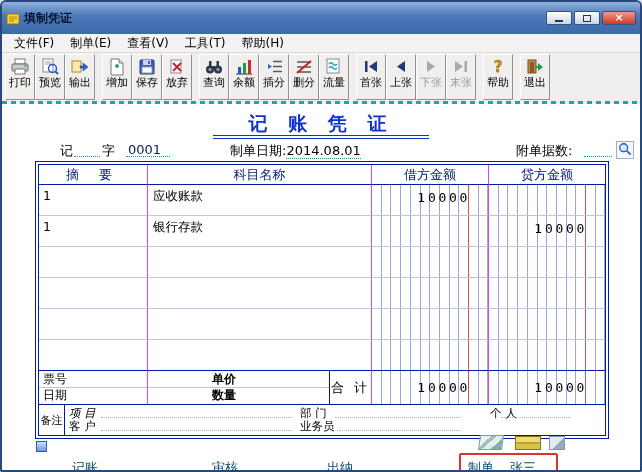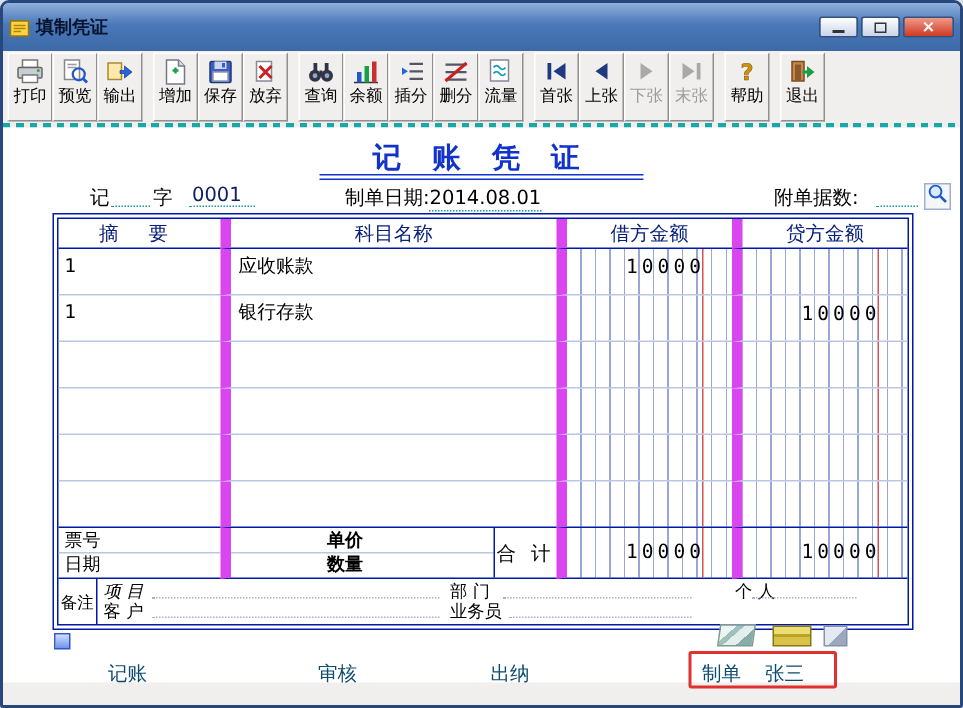--- a/index.html
+++ b/index.html
@@ -45,21 +45,21 @@
   .no-val { color:#102060; }
   .dotline { position:absolute; height:1px; border-bottom:1px dotted #1b9b9b; top:52px; }
   .date-val { border-bottom:1px dotted #1b9b9b; }
   .mag-btn { position:absolute; left:614px; top:37px; width:18px; height:18px; background:#f4f6fa;
     border:1px solid #9fb0cc; display:flex; align-items:center; justify-content:center; }
 
   
   .vtable { position:absolute; left:33px; top:57px; width:574px; height:278px; border:4px double #0018a8;
     background:#fff; display:grid; grid-template-columns:108px 224px 117px 117px;
     grid-template-rows:20px repeat(6,31px) 34px 30px; }
-  .c { border-left:7px solid #d946ef; border-bottom:1px solid #bcc6e2; position:relative; font-size:12.5px; color:#000; }
+  .c { border-left:1px solid #d946ef; border-bottom:1px solid #bcc6e2; position:relative; font-size:12.5px; color:#000; }
   .col1 { border-left:none; }
   .th { display:flex; align-items:center; justify-content:center; font-size:13px; color:#08207a;
     border-bottom:1px solid #0018a8; }
   .th-sum { letter-spacing:8px; }
   .navy-b { border-bottom:1px solid #0018a8 !important; }
   .sum-cell { padding:3px 0 0 4px; }
   .acc-cell { padding:3px 0 0 5px; }
   .amt { background-image:repeating-linear-gradient(90deg, transparent 0 8.7px, #9aa6d8 8.7px 9.7px); }
   .amt::after { content:""; position:absolute; top:0; bottom:0; right:19px; width:1px; background:#cc5555; }
   .amt-val { position:absolute; top:5px; right:18px; font-family:"DejaVu Sans Mono",monospace;
@@ -115,20 +115,27 @@
         <span class="bar"></span>
       </span>
     <span class="winbtn">
         <span class="box"></span>
       </span>
     <span class="winbtn close">
         <span>×</span>
       </span>
   </div>
 
+  <div class="menubar">
+    <span class="menu-item">文件(F)</span>
+    <span class="menu-item">制单(E)</span>
+    <span class="menu-item">查看(V)</span>
+    <span class="menu-item">工具(T)</span>
+    <span class="menu-item">帮助(H)</span>
+  </div>
 
   <div class="toolbar">
     <div class="tb-group">
       <button class="tb">
         <span class="tbicon"><svg width="20" height="18" viewBox="0 0 20 18">
               <rect x="5" y="1" width="10" height="5" fill="#fff" stroke="#777"></rect>
               <rect x="2" y="6" width="16" height="7" rx="1" fill="#c9cdd6" stroke="#666"></rect>
               <rect x="5" y="11" width="10" height="5" fill="#fff" stroke="#777"></rect>
               <circle cx="15.5" cy="8" r="1" fill="#33aa33"></circle>
             </svg></span>

